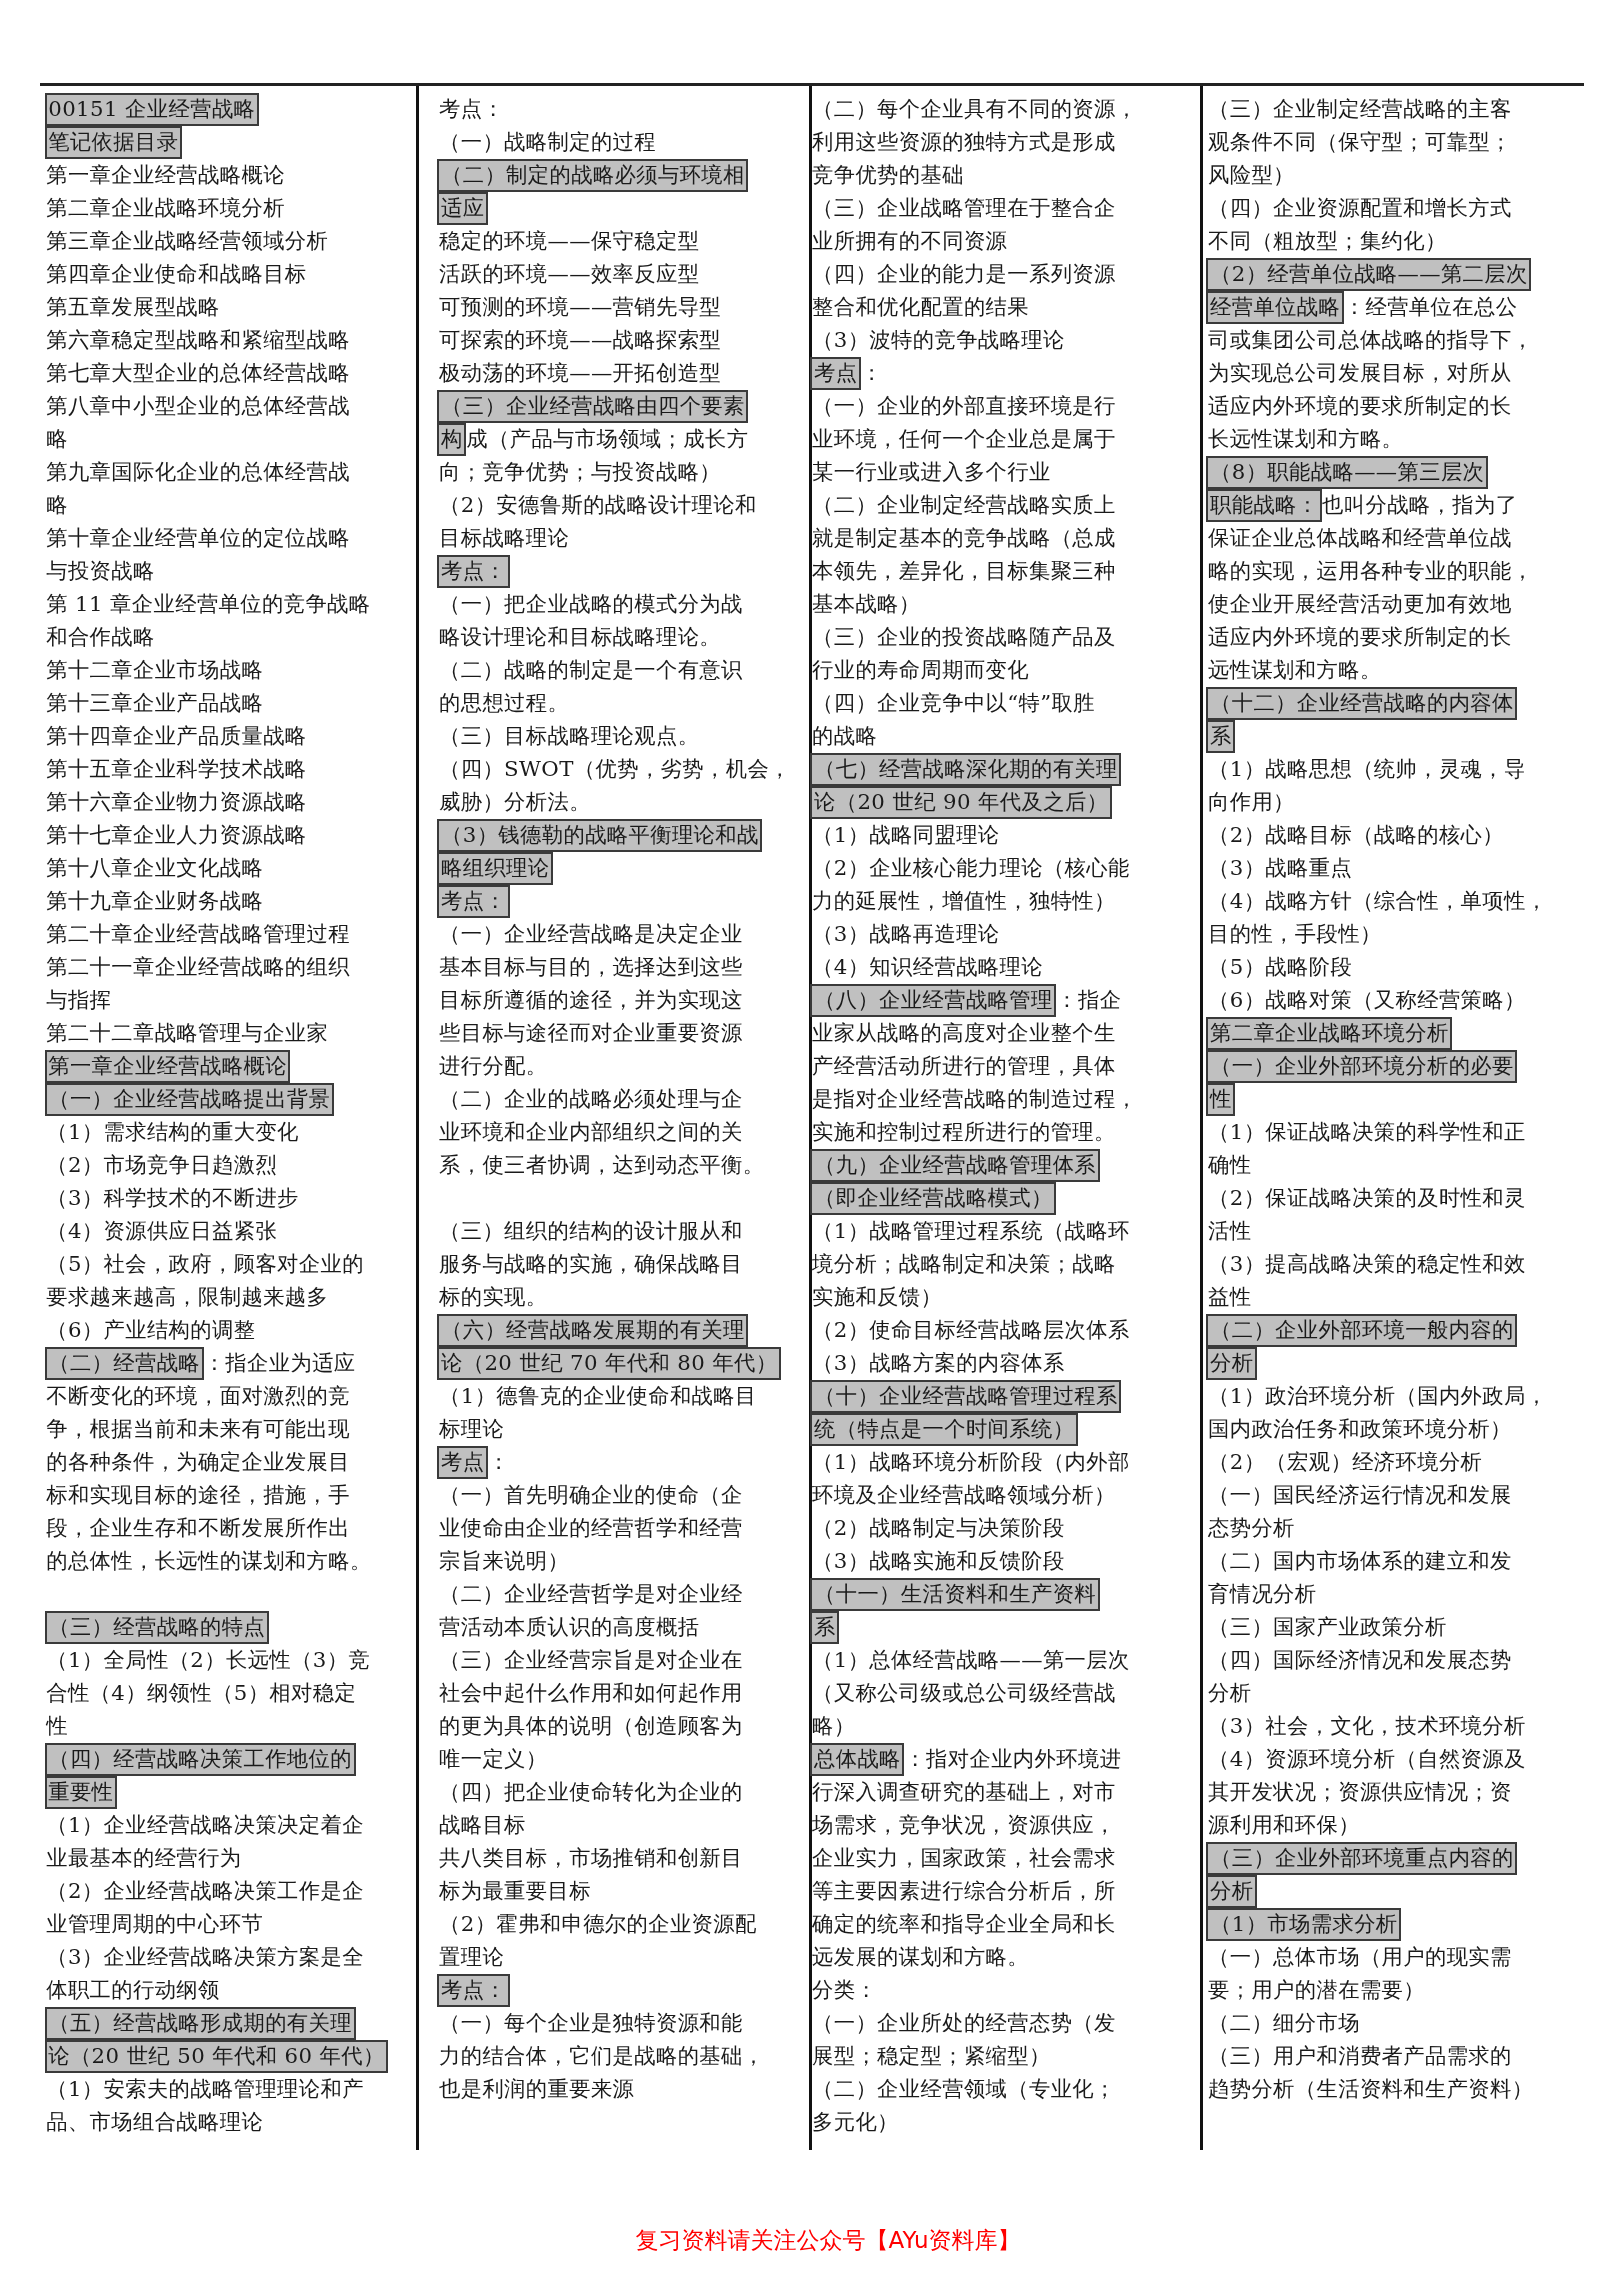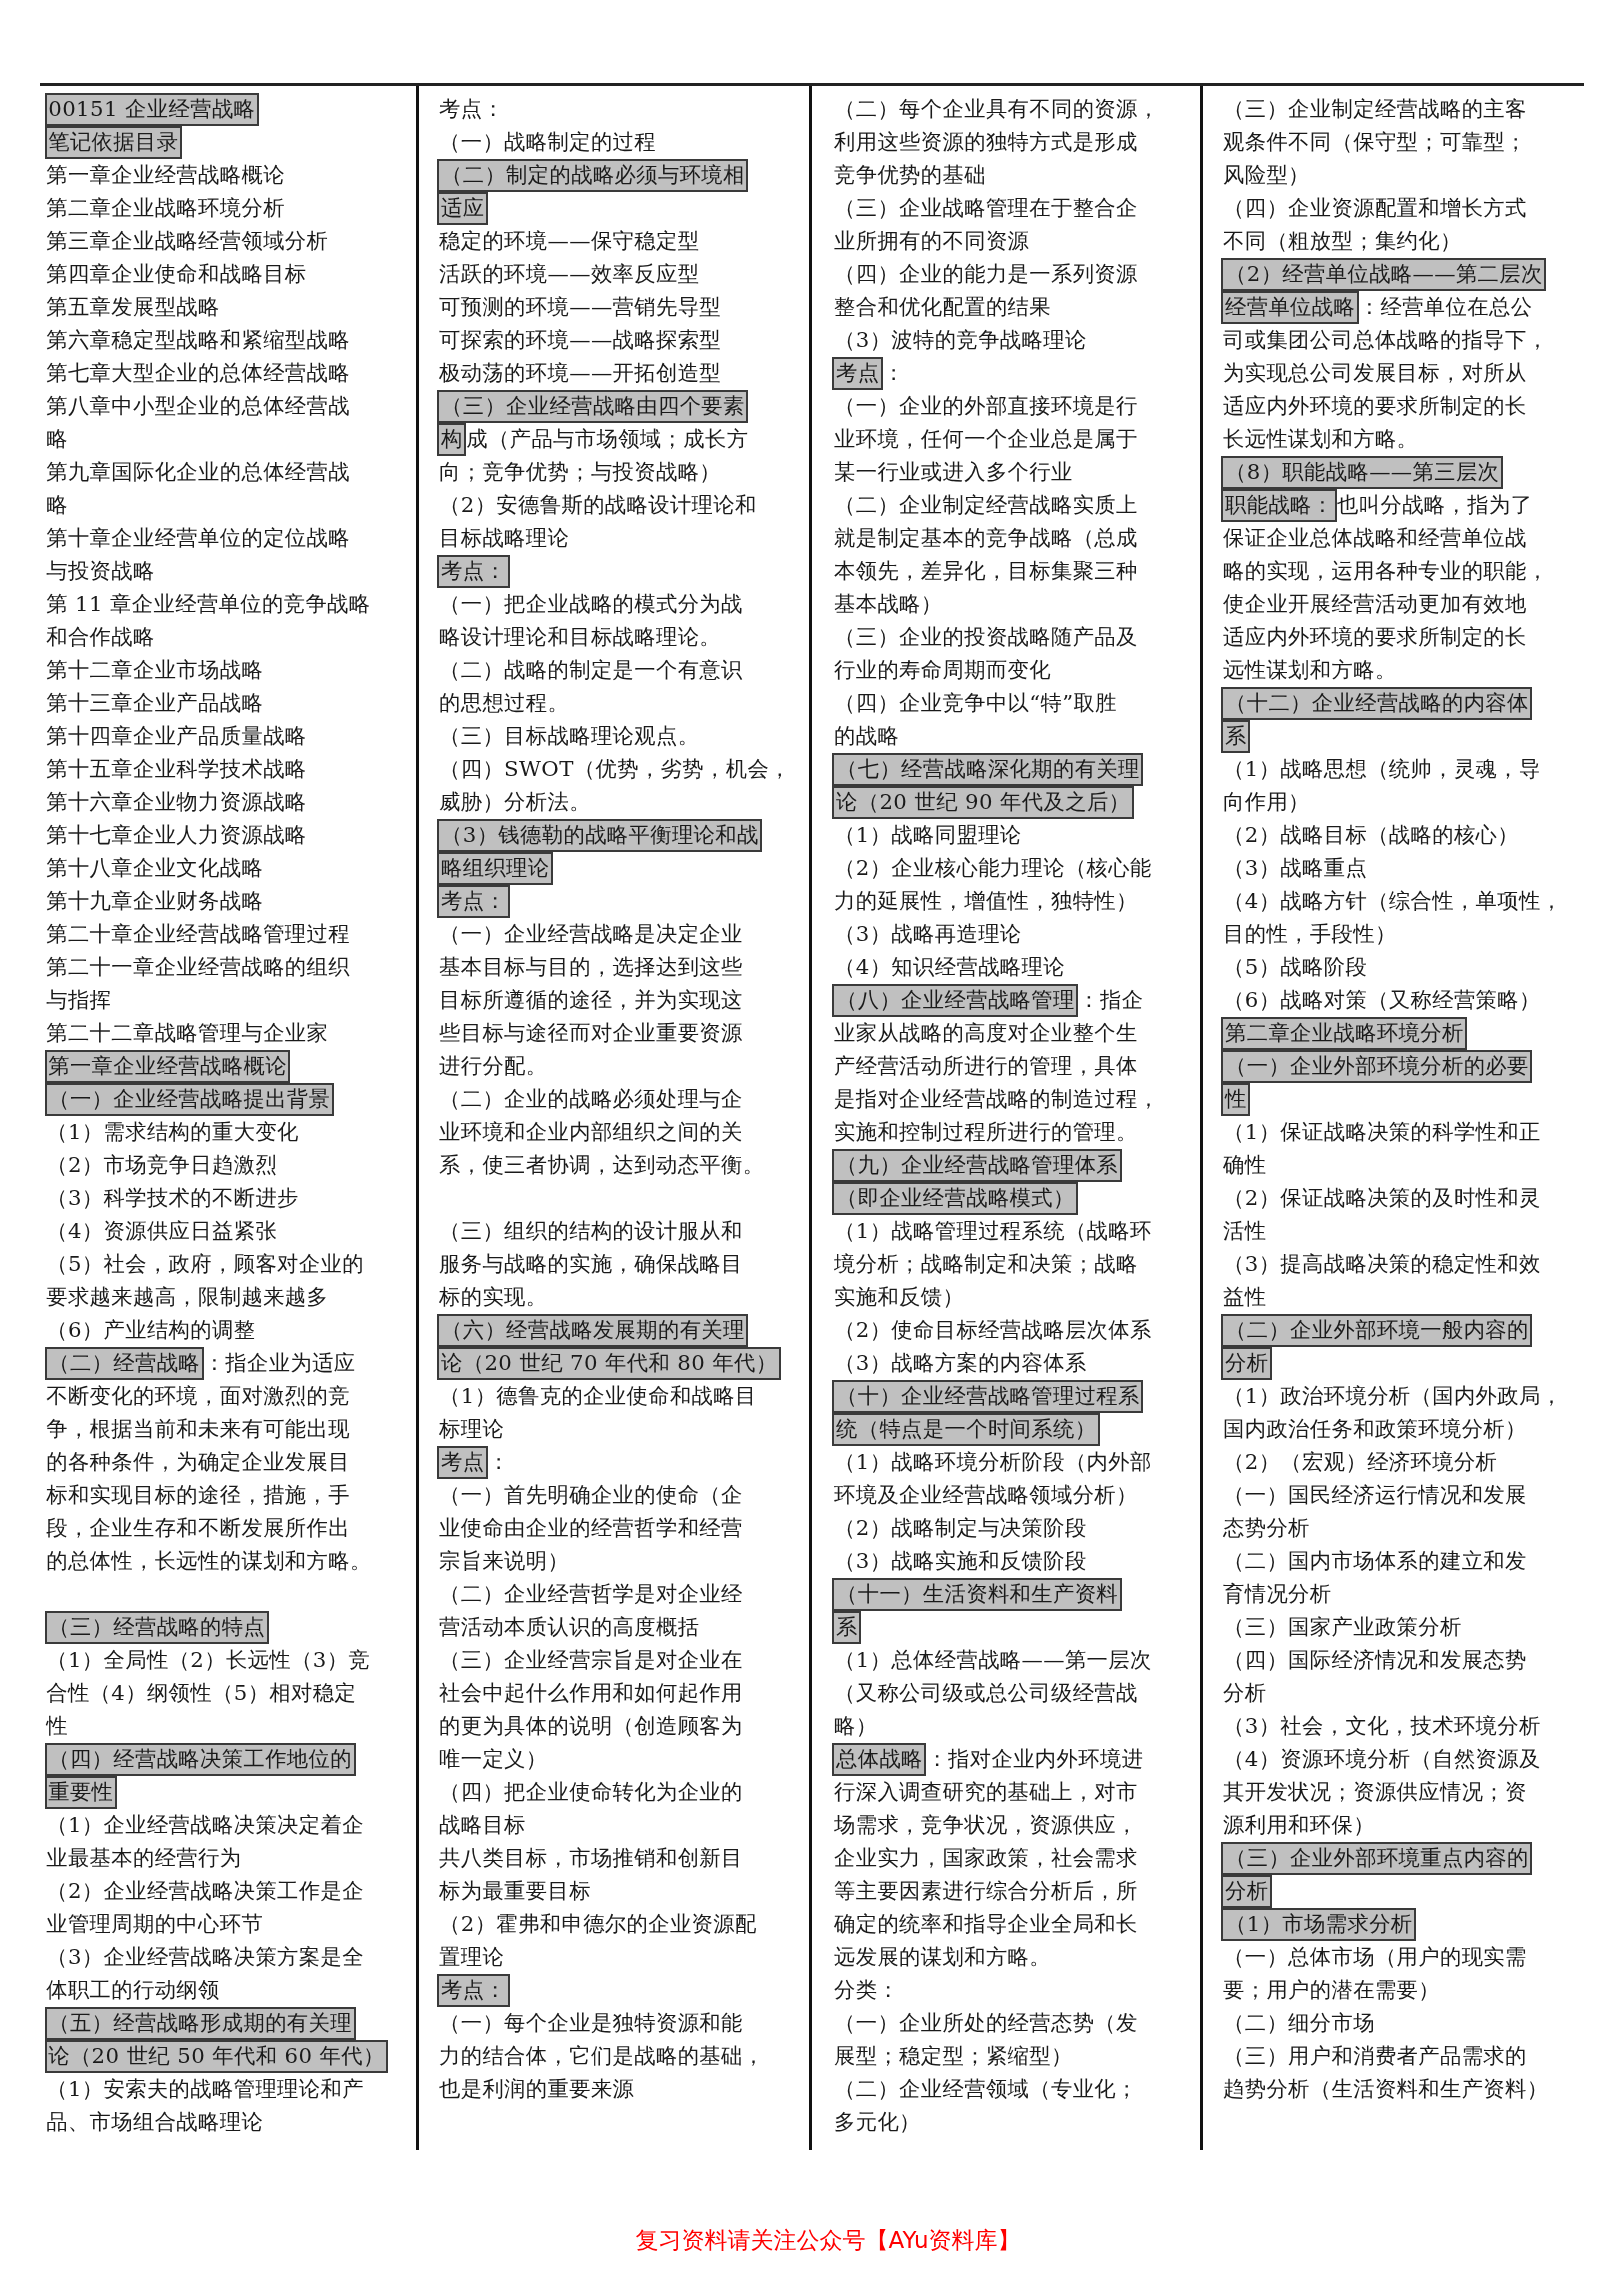--- a/index.html
+++ b/index.html
@@ -3,22 +3,22 @@
 <meta charset="utf-8">
 <style>
   html, body { margin: 0; padding: 0; background: #ffffff; }
   body { width: 1616px; height: 2284px; position: relative; overflow: hidden;
          font-family: "DejaVu Serif", "Liberation Serif", serif; color: #1a1a1a; }
   .page { position: absolute; left: 40px; top: 83px; width: 1544px; height: 2064px;
           border-top: 3.1px solid #222; }
   .col { position: absolute; top: 0; height: 2064px; box-sizing: border-box; padding: 6.2px 6.2px 0 6.2px; }
   .col.c1 { left: 0; width: 376px; }
   .col.c2 { left: 376px; width: 393px; border-left: 3.9px solid #111; padding-left: 20px; }
-  .col.c3 { left: 769px; width: 427px; border-left: 3.9px solid #111; padding-left: 22px; }
-  .col.c4 { left: 1160px; width: 384px; border-left: 3.9px solid #111; padding-left: 20px; }
+  .col.c3 { left: 769px; width: 427px; border-left: 3.9px solid #111; padding-left: 0; }
+  .col.c4 { left: 1160px; width: 384px; border-left: 3.9px solid #111; padding-left: 5px; }
   .ln { font-size: 21.3px; line-height: 33px; height: 33px; white-space: nowrap; overflow: visible; letter-spacing: 0.4px; }
   .hl { background: #c0c0c0; border: 2.3px solid #3a3a3a; box-sizing: border-box; display: inline-block;
         line-height: 28px; height: 33px; padding: 0 1.6px; margin-left: -1.6px; }
   .tail { display: inline; }
   .footer { position: absolute; left: 0; width: 1616px; top: 2225px; text-align: center;
             color: #ff0000; font-size: 23px; font-family: "DejaVu Sans", "Liberation Sans", sans-serif; padding-left: 20px; }
 </style>
 </head>
 <body>
 

